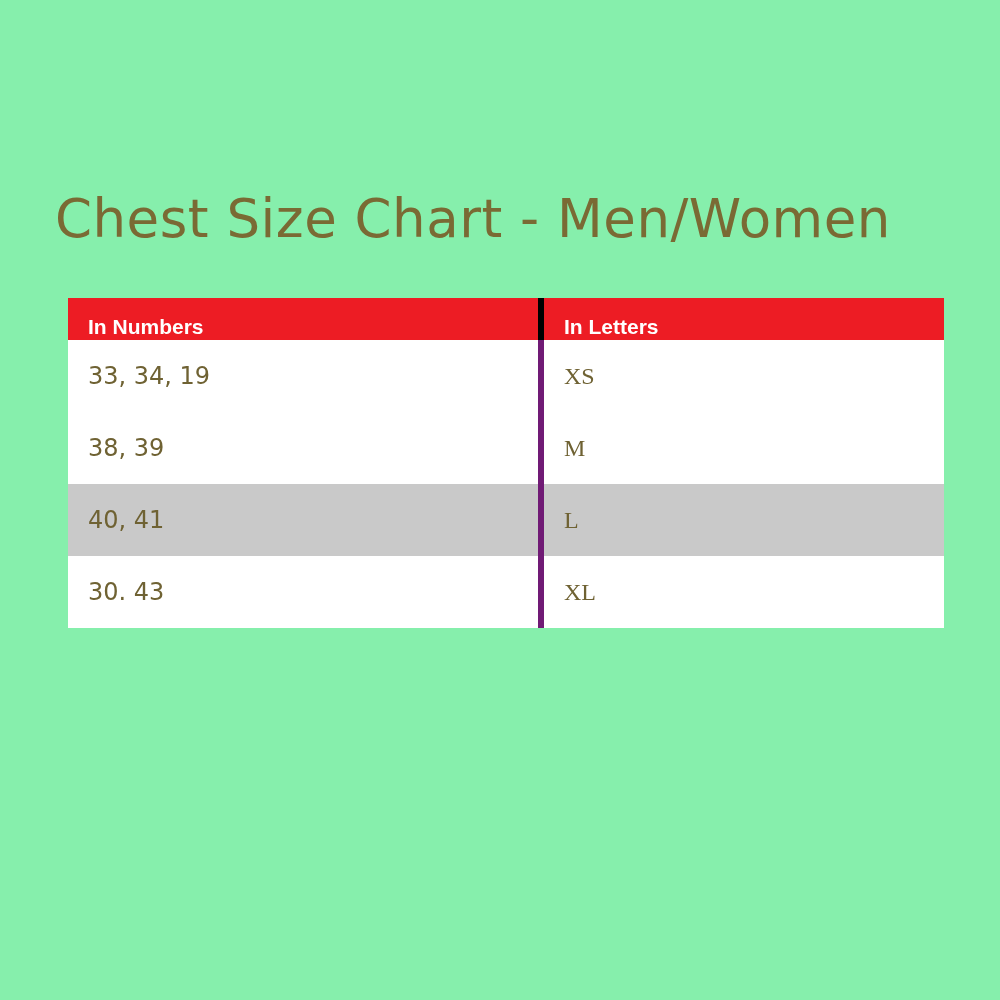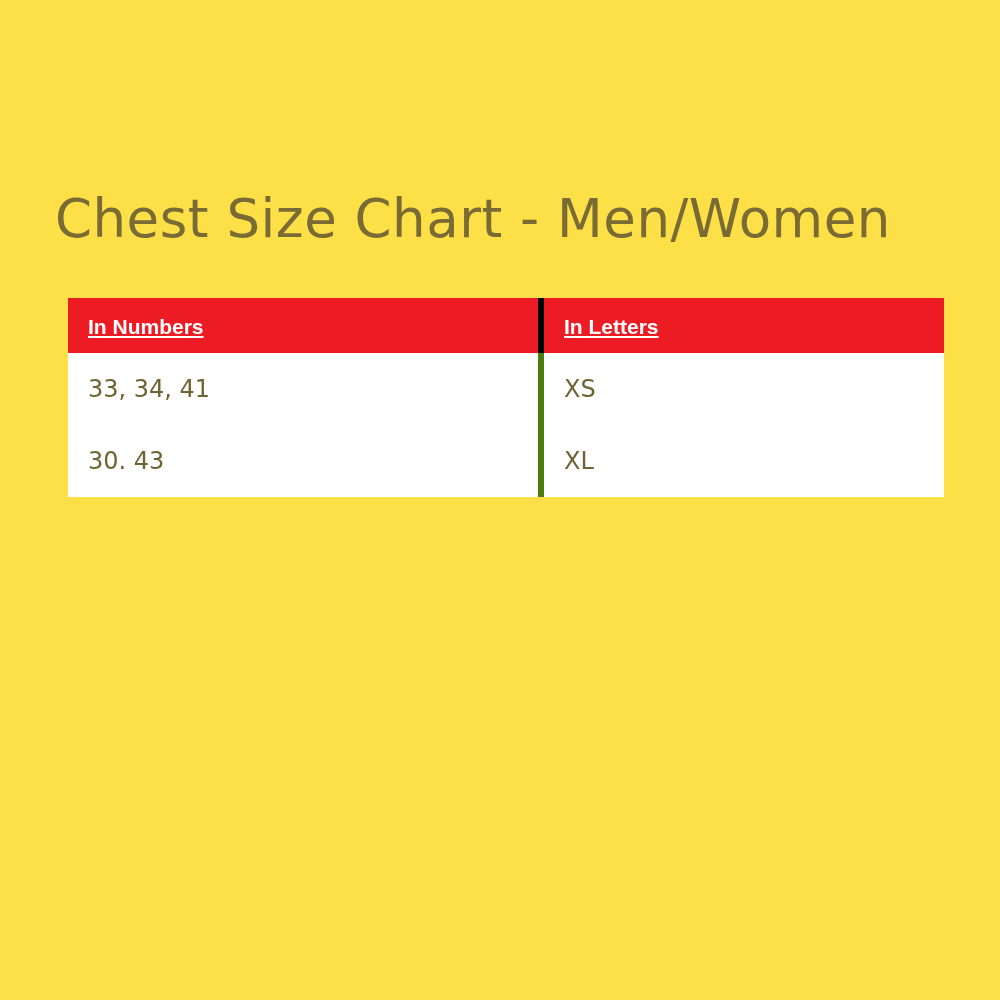--- a/index.html
+++ b/index.html
@@ -8,21 +8,21 @@
     width: 1000px;
     height: 1000px;
     background: #ffffff;
     font-family: "Liberation Sans", sans-serif;
   }
 
   #page {
     position: relative;
     width: 1000px;
     height: 1000px;
-    background: #fde047;
+    background: #86efac;
     overflow: hidden;
   }
 
   .title {
     position: absolute;
     left: 55px;
     top: 188px;
     font-size: 53px;
     font-weight: 500;
     letter-spacing: 0.5px;
@@ -46,24 +46,23 @@
 
   table.size-chart col.c1 { width: 473px; }
   table.size-chart col.c2 { width: 403px; }
 
   table.size-chart thead th {
     background: #ed1c24;
     color: #ffffff;
     text-align: left;
     font-size: 21px;
     font-weight: bold;
-    padding: 17px 0 14px 20px;
+    padding: 17px 0 1px 20px;
     border: none;
     font-family: "Liberation Sans", sans-serif;
-    text-decoration: underline;
   }
 
   table.size-chart thead th.head-2 {
     border-left: 6px solid #000000;
   }
 
   table.size-chart tbody td {
     height: 72px;
     font-size: 24px;
     color: #6f6233;
@@ -75,21 +74,22 @@
 
   table.size-chart tbody tr.odd td {
     background: #ffffff;
   }
 
   table.size-chart tbody tr.even td {
     background: #c9c9c9;
   }
 
   table.size-chart tbody td.col-2 {
-    border-left: 6px solid #4d7c0f;
+    border-left: 6px solid #701a75;
+    font-family: Liberation Serif, serif;
   }
 </style>
 </head>
 <body>
 
 <div id="page">
 
   <div class="title">Chest Size Chart - Men/Women</div>
 
   <div class="table-wrap">
@@ -99,22 +99,30 @@
         <col class="c2">
       </colgroup>
       <thead>
         <tr>
           <th class="head-1">In Numbers</th>
           <th class="head-2">In Letters</th>
         </tr>
       </thead>
       <tbody>
         <tr class="odd">
-          <td class="col-1">33, 34, 41</td>
+          <td class="col-1">33, 34, 19</td>
           <td class="col-2">XS</td>
+        </tr>
+        <tr class="odd">
+          <td class="col-1">38, 39</td>
+          <td class="col-2">M</td>
+        </tr>
+        <tr class="even">
+          <td class="col-1">40, 41</td>
+          <td class="col-2">L</td>
         </tr>
         <tr class="odd">
           <td class="col-1">30. 43</td>
           <td class="col-2">XL</td>
         </tr>
       </tbody>
     </table>
   </div>
 
 </div>

